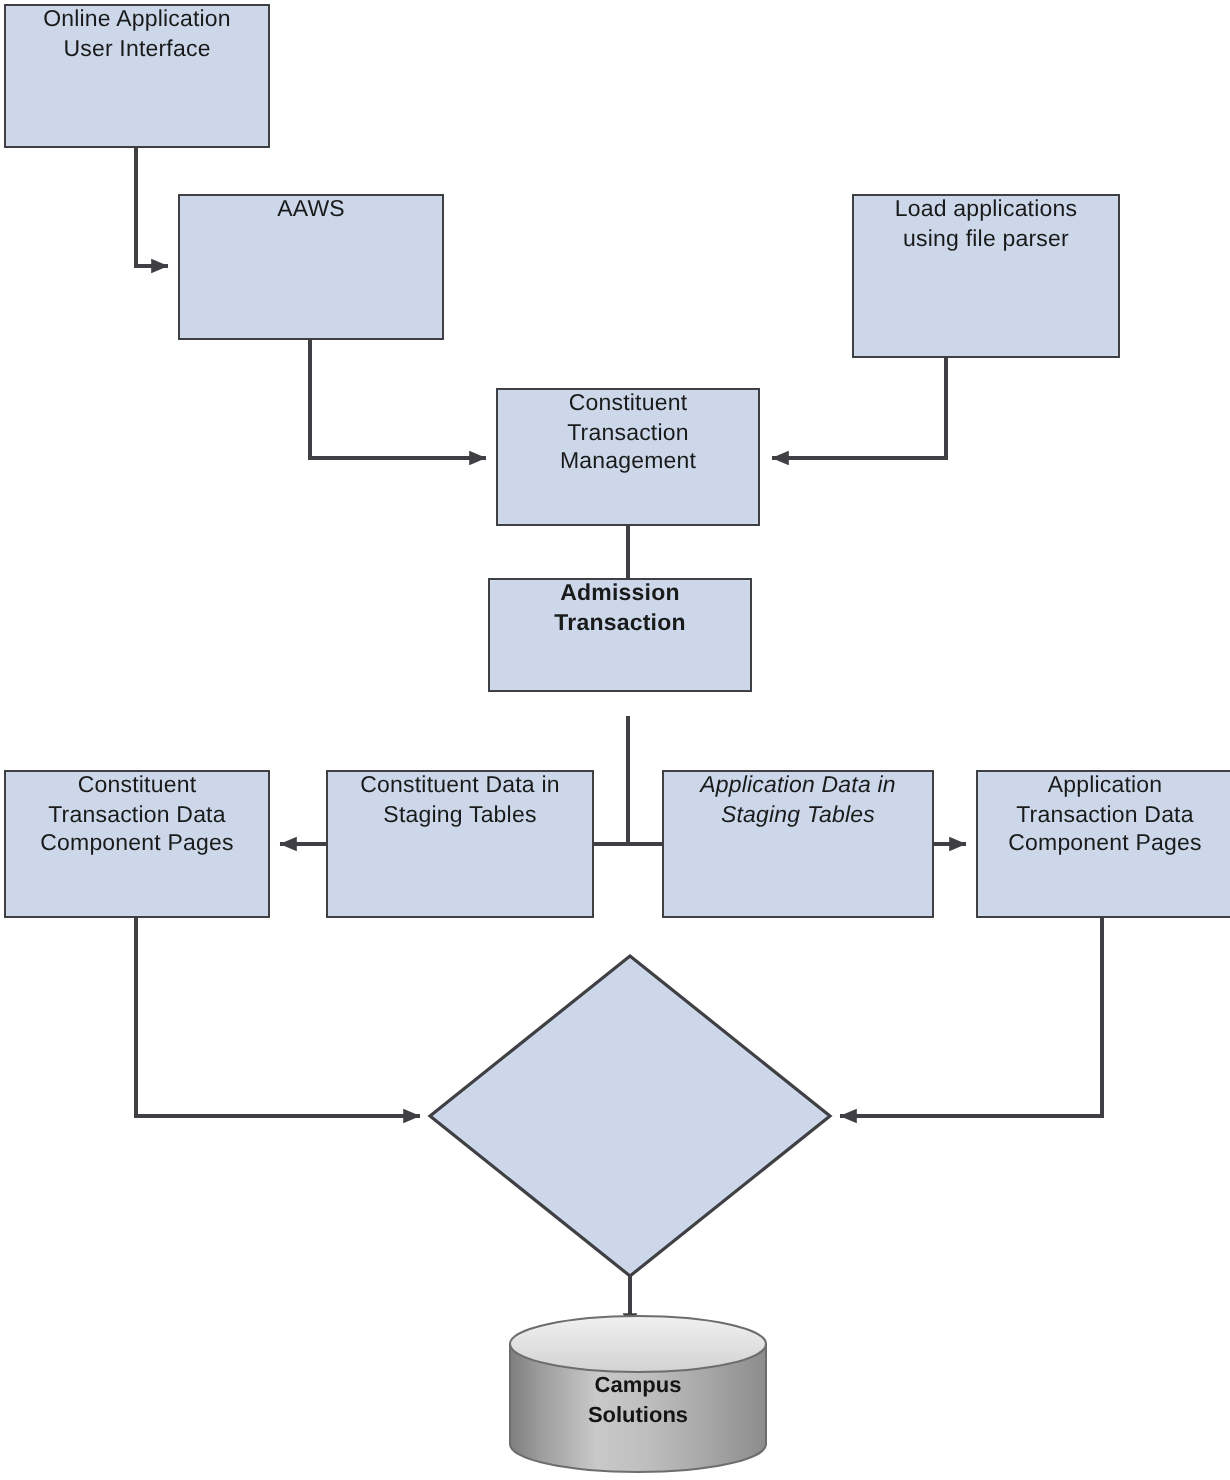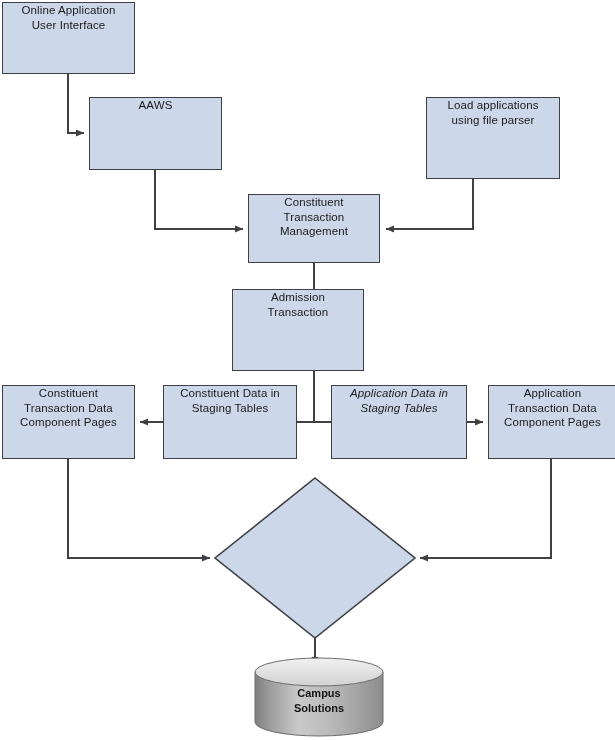--- a/index.html
+++ b/index.html
@@ -151,21 +151,21 @@
     <span class="label">Load applications
 using file parser</span>
   </div>
 
   <div class="node" style="left:248px; top:194px; width:132px; height:69px;">
     <span class="label">Constituent
 Transaction
 Management</span>
   </div>
 
-  <div class="node" style="left:232px; top:289px; width:132px; height:82px;">
+  <div class="node" style="left:244px; top:289px; width:132px; height:57px;font-weight:bold;">
     <span class="label">Admission
 Transaction</span>
   </div>
 
   <div class="node" style="left:2px; top:385px; width:133px; height:74px;">
     <span class="label">Constituent
 Transaction Data
 Component Pages</span>
   </div>
 

